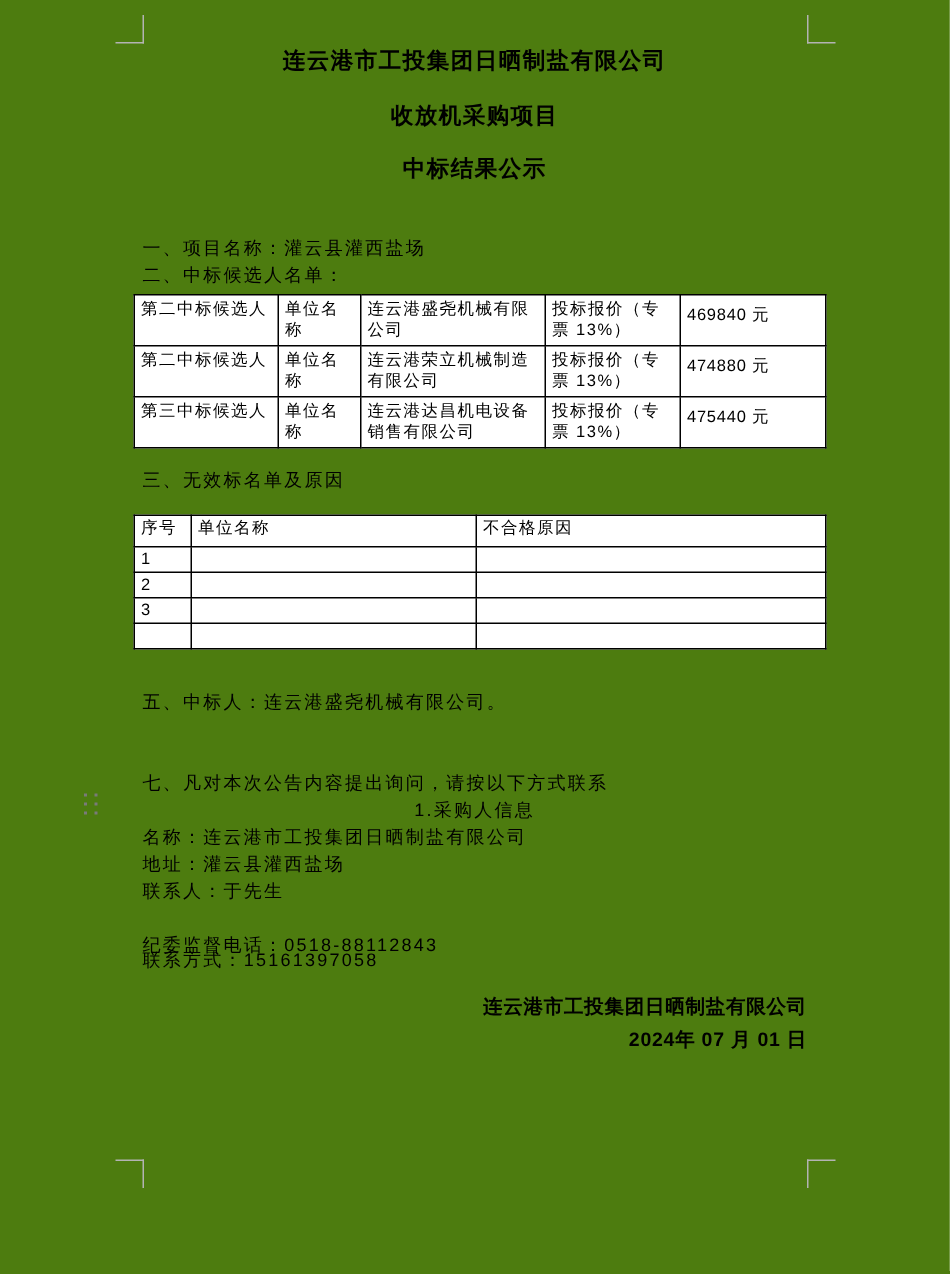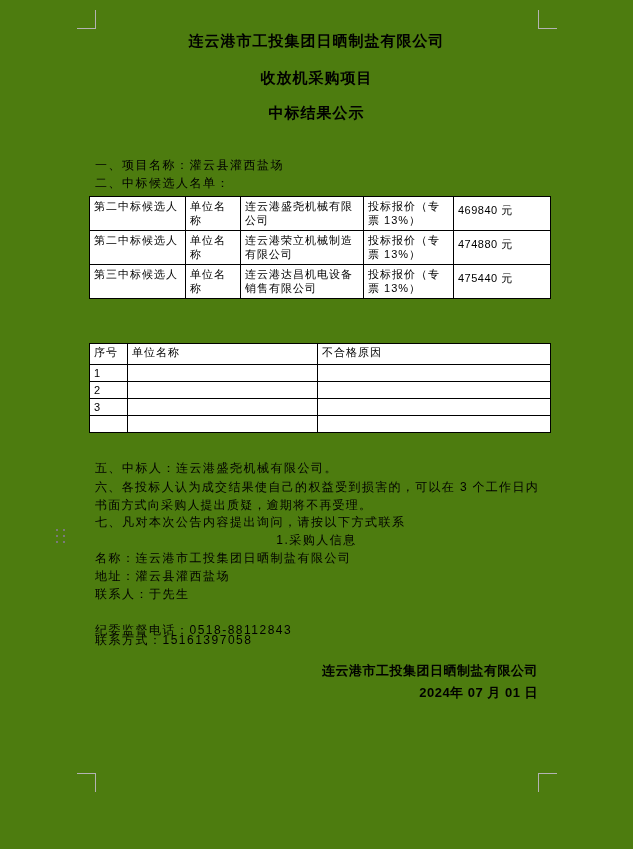--- a/index.html
+++ b/index.html
@@ -97,20 +97,21 @@
     <tr>
       <td>第三中标候选人</td>
       <td>单位名称</td>
       <td>连云港达昌机电设备销售有限公司</td>
       <td>投标报价（专票 13%）</td>
       <td class="price-cell">475440 元</td>
     </tr>
   </tbody>
     </table>
 
+  <div class="doc-line s3">三、无效标名单及原因</div>
 
   <table class="invalid">
     <colgroup>
         <col style="width:38px">
         <col style="width:190px">
         <col style="width:233px">
       </colgroup>
     <tbody>
         <tr class="hrow">
       <td>序号</td>
@@ -134,21 +135,20 @@
     </tr>
     <tr class="drow">
       <td></td>
       <td></td>
       <td></td>
     </tr>
   </tbody>
     </table>
 
   <div class="doc-line s5">五、中标人：连云港盛尧机械有限公司。</div>
-  <div class="para s6">六、各投标人认为成交结果使自己的权益受到损害的，可以在 3 个工作日内书面方式向采购人提出质疑，逾期将不再受理。</div>
   <div class="doc-line s7">七、凡对本次公告内容提出询问，请按以下方式联系</div>
 
   <div class="dots">
     <span></span>
       <span></span>
       <span></span>
       <span></span>
       <span></span>
       <span></span>
   </div>

